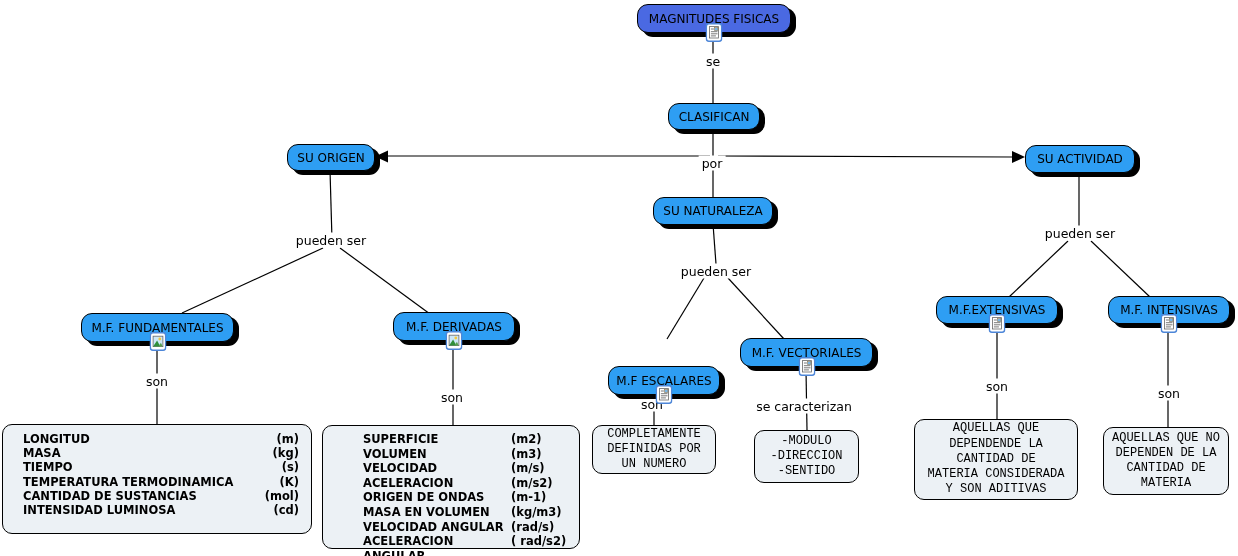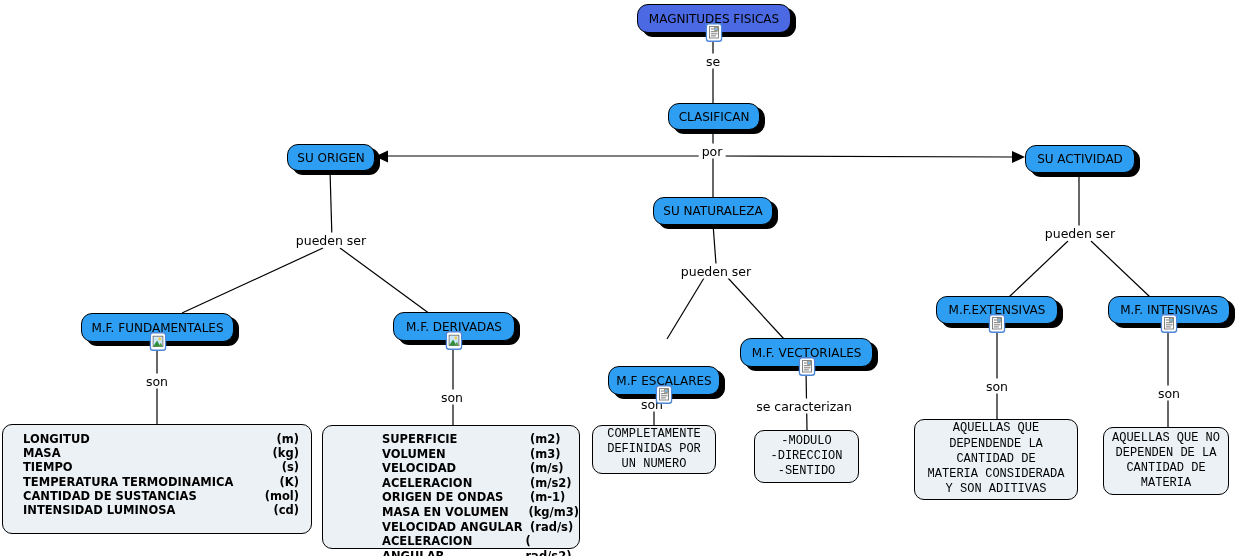--- a/index.html
+++ b/index.html
@@ -27,21 +27,21 @@
   .leaf{position:absolute;z-index:2;background:var(--leaf-fill);
     border:1.3px solid var(--leaf-border);border-radius:10px;color:#000;
     font-size:11.5px;box-sizing:border-box;}
   .leaf.centered{display:flex;flex-direction:column;align-items:center;justify-content:center;
     font-size:12px;line-height:15.2px;text-align:center;font-family:Liberation Mono, monospace;}
   .unit-list{display:flex;flex-direction:column;font-weight:bold;}
   .unit-list .row{display:flex;line-height:14.2px;}
   #leaf-fundamentales .row{justify-content:space-between;padding:0 12px 0 20px;}
   #leaf-fundamentales{padding-top:7px;}
   #leaf-derivadas{padding-top:6px;}
-  #leaf-derivadas .row{padding-left:59px;line-height:14.6px;}
+  #leaf-derivadas .row{padding-left:40px;line-height:14.6px;}
   #leaf-derivadas .uname{display:inline-block;width:148px;}
 
   
   #n-magnitudes{left:637px;top:4px;width:152px;height:27px;}
   #n-clasifican{left:668px;top:103px;width:90px;height:25px;}
   #n-origen{left:287px;top:144px;width:86px;height:25px;}
   #n-naturaleza{left:653px;top:197px;width:118px;height:26px;}
   #n-actividad{left:1025px;top:145px;width:108px;height:26px;}
   #n-fundamentales{left:81px;top:313px;width:151px;height:27px;}
   #n-derivadas{left:393px;top:312px;width:120px;height:27px;}
@@ -53,21 +53,21 @@
   
   #leaf-fundamentales{left:2px;top:424px;width:310px;height:110px;}
   #leaf-derivadas{left:322px;top:425px;width:258px;height:124px;}
   #leaf-escalares{left:592px;top:425px;width:124px;height:49px;}
   #leaf-vectoriales{left:754px;top:430px;width:105px;height:53px;}
   #leaf-extensivas{left:914px;top:419px;width:164px;height:81px;}
   #leaf-intensivas{left:1103px;top:427px;width:126px;height:68px;}
 
   
   #p-se{left:713px;top:61px;}
-  #p-por{left:712px;top:151px;}
+  #p-por{left:712px;top:163px;}
   #p-ps-origen{left:331px;top:240px;}
   #p-ps-naturaleza{left:716px;top:271px;}
   #p-ps-actividad{left:1080px;top:233px;}
   #p-son-fund{left:157px;top:381px;}
   #p-son-deriv{left:452px;top:397px;}
   #p-son-esc{left:652px;top:404px;}
   #p-caracterizan{left:804px;top:406px;}
   #p-son-ext{left:997px;top:386px;}
   #p-son-int{left:1169px;top:393px;}
 </style>

